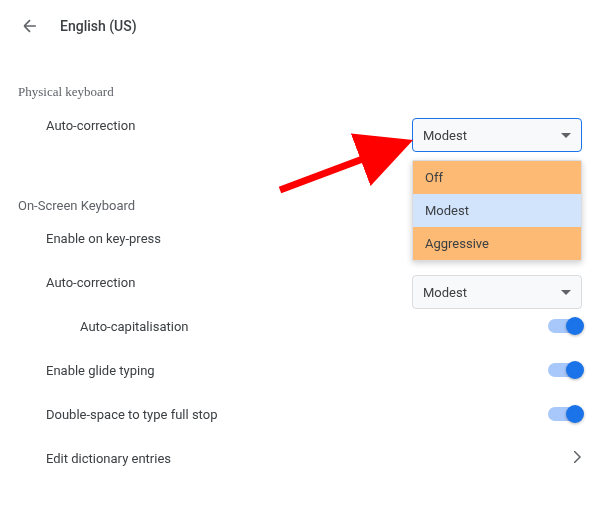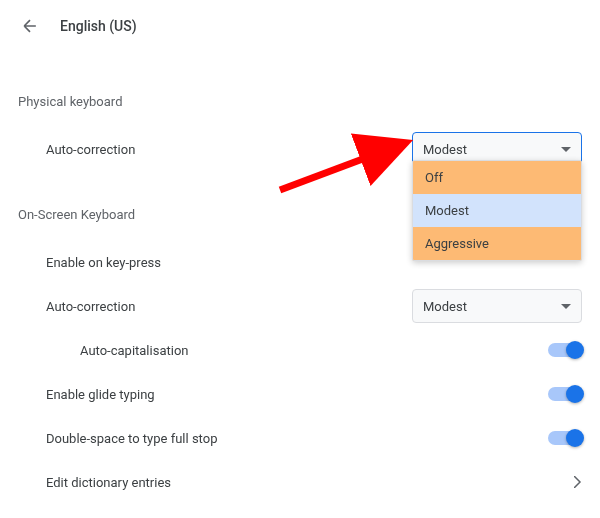--- a/index.html
+++ b/index.html
@@ -39,25 +39,26 @@
     .content {
       padding: 36px 18px 0 18px;
     }
     .section-header {
       font-size: 13px;
       color: #5f6368;
       margin-bottom: 18px;
       margin-top: 10px;
     }
     .section-header.first {
-      margin-top: 10px;
+      margin-top: 0;
+      font-family: Liberation Serif, serif;
     }
     .row {
       display: flex;
-      align-items: center;
+      align-items: flex-start;
       min-height: 44px;
       padding: 0;
     }
     .row-label {
       font-size: 13px;
       color: #3c4043;
       flex: 1;
     }
     .indent-1 { padding-left: 28px; }
     .indent-2 { padding-left: 62px; gap: 28px; }

